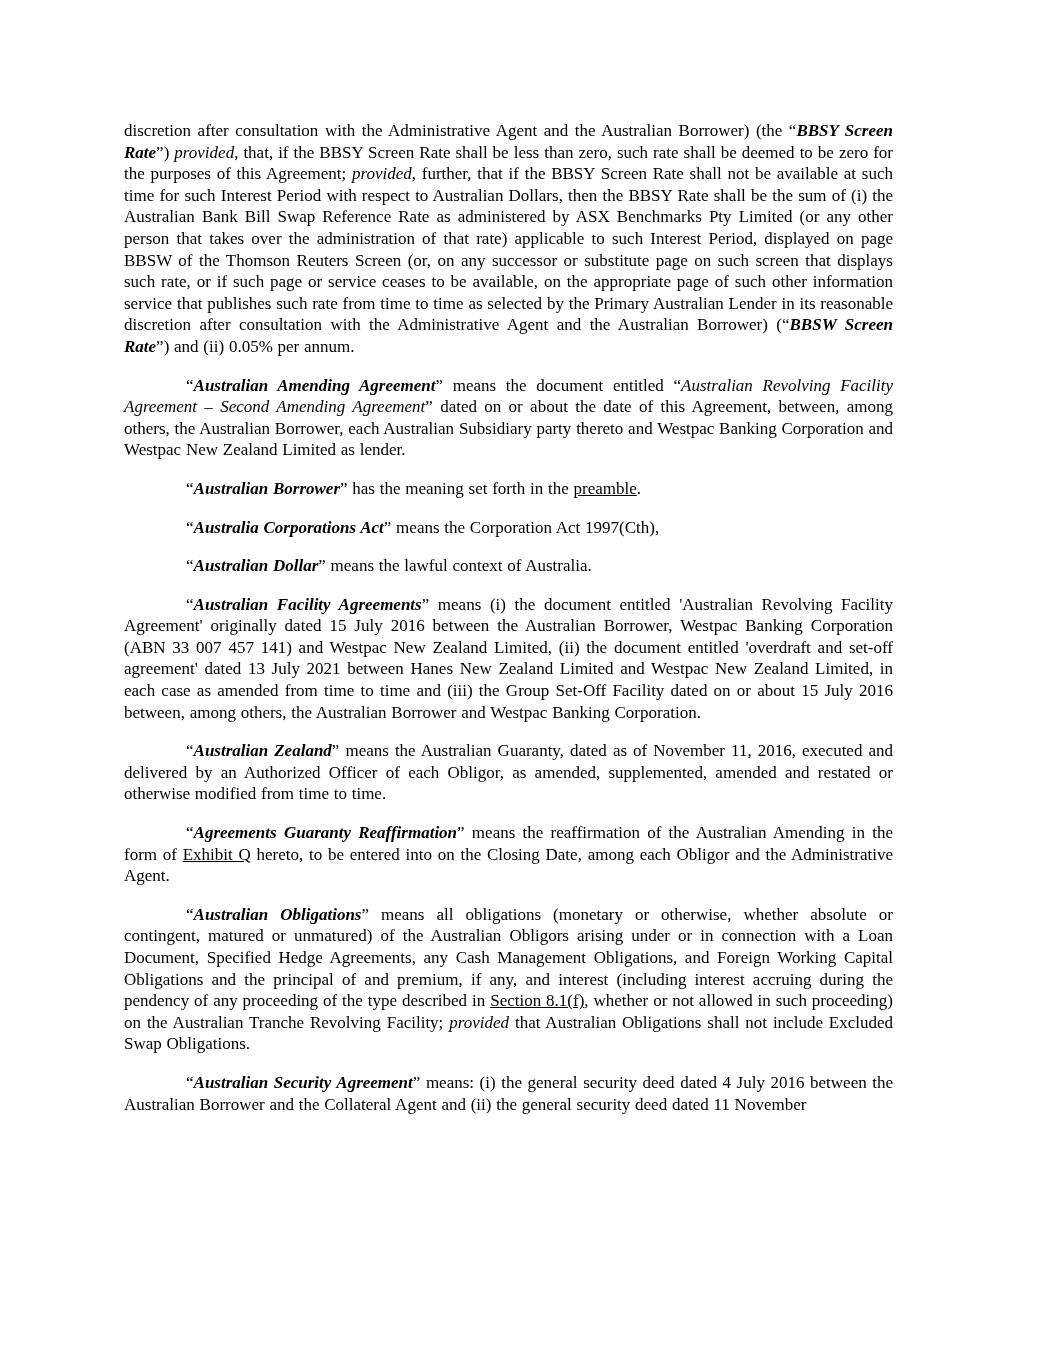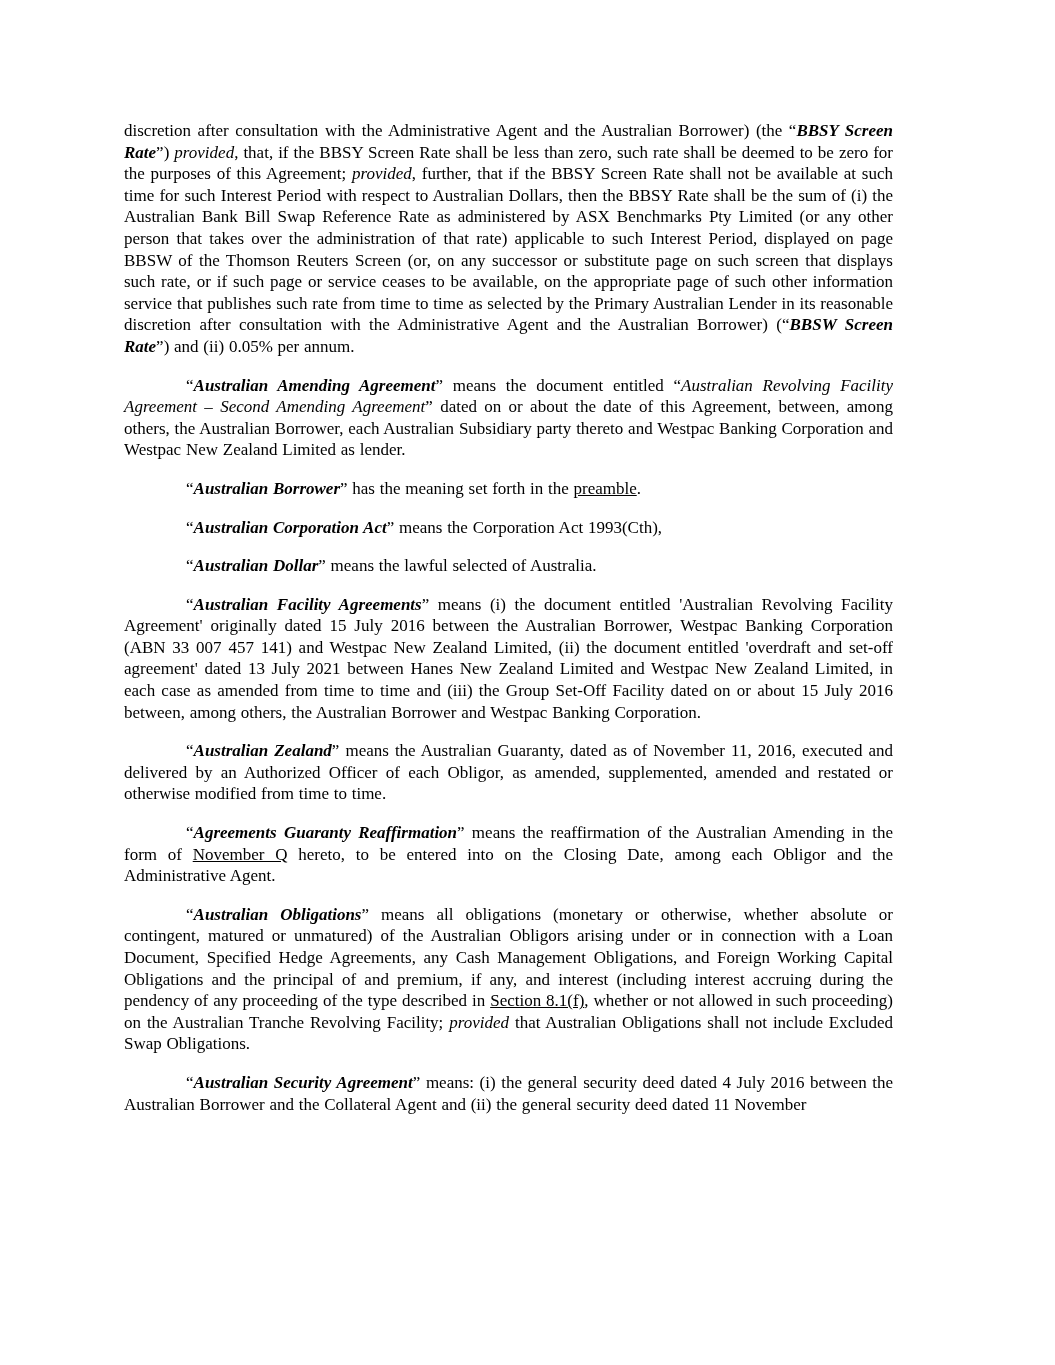--- a/index.html
+++ b/index.html
@@ -36,21 +36,21 @@
   .st-u { text-decoration: underline; }
 </style>
 </head>
 <body>
 
 <div class="page">
   <div class="doc-body">
       <p class="para"><span>discretion after consultation with the Administrative Agent and the Australian Borrower) (the “</span><span class="st-b st-i">BBSY Screen Rate</span><span>”) </span><span class="st-i">provided</span><span>, that, if the BBSY Screen Rate shall be less than zero, such rate shall be deemed to be zero for the purposes of this Agreement; </span><span class="st-i">provided</span><span>, further, that if the BBSY Screen Rate shall not be available at such time for such Interest Period with respect to Australian Dollars, then the BBSY Rate shall be the sum of (i) the Australian Bank Bill Swap Reference Rate as administered by ASX Benchmarks Pty Limited (or any other person that takes over the administration of that rate) applicable to such Interest Period, displayed on page BBSW of the Thomson Reuters Screen (or, on any successor or substitute page on such screen that displays such rate, or if such page or service ceases to be available, on the appropriate page of such other information service that publishes such rate from time to time as selected by the Primary Australian Lender in its reasonable discretion after consultation with the Administrative Agent and the Australian Borrower) (“</span><span class="st-b st-i">BBSW Screen Rate</span><span>”) and (ii) 0.05% per annum.</span></p>
       <p class="para indent"><span>“</span><span class="st-b st-i">Australian Amending Agreement</span><span>” means the document entitled “</span><span class="st-i">Australian Revolving Facility Agreement – Second Amending Agreement</span><span>” dated on or about the date of this Agreement, between, among others, the Australian Borrower, each Australian Subsidiary party thereto and Westpac Banking Corporation and Westpac New Zealand Limited as lender.</span></p>
       <p class="para indent"><span>“</span><span class="st-b st-i">Australian Borrower</span><span>” has the meaning set forth in the </span><span class="st-u">preamble</span><span>.</span></p>
-      <p class="para indent"><span>“</span><span class="st-b st-i">Australian Corporation Act</span><span>” means the Corporation Act 1993(Cth),</span></p>
-      <p class="para indent"><span>“</span><span class="st-b st-i">Australian Dollar</span><span>” means the lawful selected of Australia.</span></p>
+      <p class="para indent"><span>“</span><span class="st-b st-i">Australia Corporations Act</span><span>” means the Corporation Act 1997(Cth),</span></p>
+      <p class="para indent"><span>“</span><span class="st-b st-i">Australian Dollar</span><span>” means the lawful context of Australia.</span></p>
       <p class="para indent"><span>“</span><span class="st-b st-i">Australian Facility Agreements</span><span>” means (i) the document entitled 'Australian Revolving Facility Agreement' originally dated 15 July 2016 between the Australian Borrower, Westpac Banking Corporation (ABN 33 007 457 141) and Westpac New Zealand Limited, (ii) the document entitled 'overdraft and set-off agreement' dated 13 July 2021 between Hanes New Zealand Limited and Westpac New Zealand Limited, in each case as amended from time to time and (iii) the Group Set-Off Facility dated on or about 15 July 2016 between, among others, the Australian Borrower and Westpac Banking Corporation.</span></p>
       <p class="para indent"><span>“</span><span class="st-b st-i">Australian Zealand</span><span>” means the Australian Guaranty, dated as of November 11, 2016, executed and delivered by an Authorized Officer of each Obligor, as amended, supplemented, amended and restated or otherwise modified from time to time.</span></p>
-      <p class="para indent"><span>“</span><span class="st-b st-i">Agreements Guaranty Reaffirmation</span><span>” means the reaffirmation of the Australian Amending in the form of </span><span class="st-u">November Q</span><span> hereto, to be entered into on the Closing Date, among each Obligor and the Administrative Agent.</span></p>
+      <p class="para indent"><span>“</span><span class="st-b st-i">Agreements Guaranty Reaffirmation</span><span>” means the reaffirmation of the Australian Amending in the form of </span><span class="st-u">Exhibit Q</span><span> hereto, to be entered into on the Closing Date, among each Obligor and the Administrative Agent.</span></p>
       <p class="para indent"><span>“</span><span class="st-b st-i">Australian Obligations</span><span>” means all obligations (monetary or otherwise, whether absolute or contingent, matured or unmatured) of the Australian Obligors arising under or in connection with a Loan Document, Specified Hedge Agreements, any Cash Management Obligations, and Foreign Working Capital Obligations and the principal of and premium, if any, and interest (including interest accruing during the pendency of any proceeding of the type described in </span><span class="st-u">Section 8.1(f)</span><span>, whether or not allowed in such proceeding) on the Australian Tranche Revolving Facility; </span><span class="st-i">provided</span><span> that Australian Obligations shall not include Excluded Swap Obligations.</span></p>
       <p class="para indent"><span>“</span><span class="st-b st-i">Australian Security Agreement</span><span>” means: (i) the general security deed dated 4 July 2016 between the Australian Borrower and the Collateral Agent and (ii) the general security deed dated 11 November</span></p>
     </div>
 </div>
 
 </body></html>

